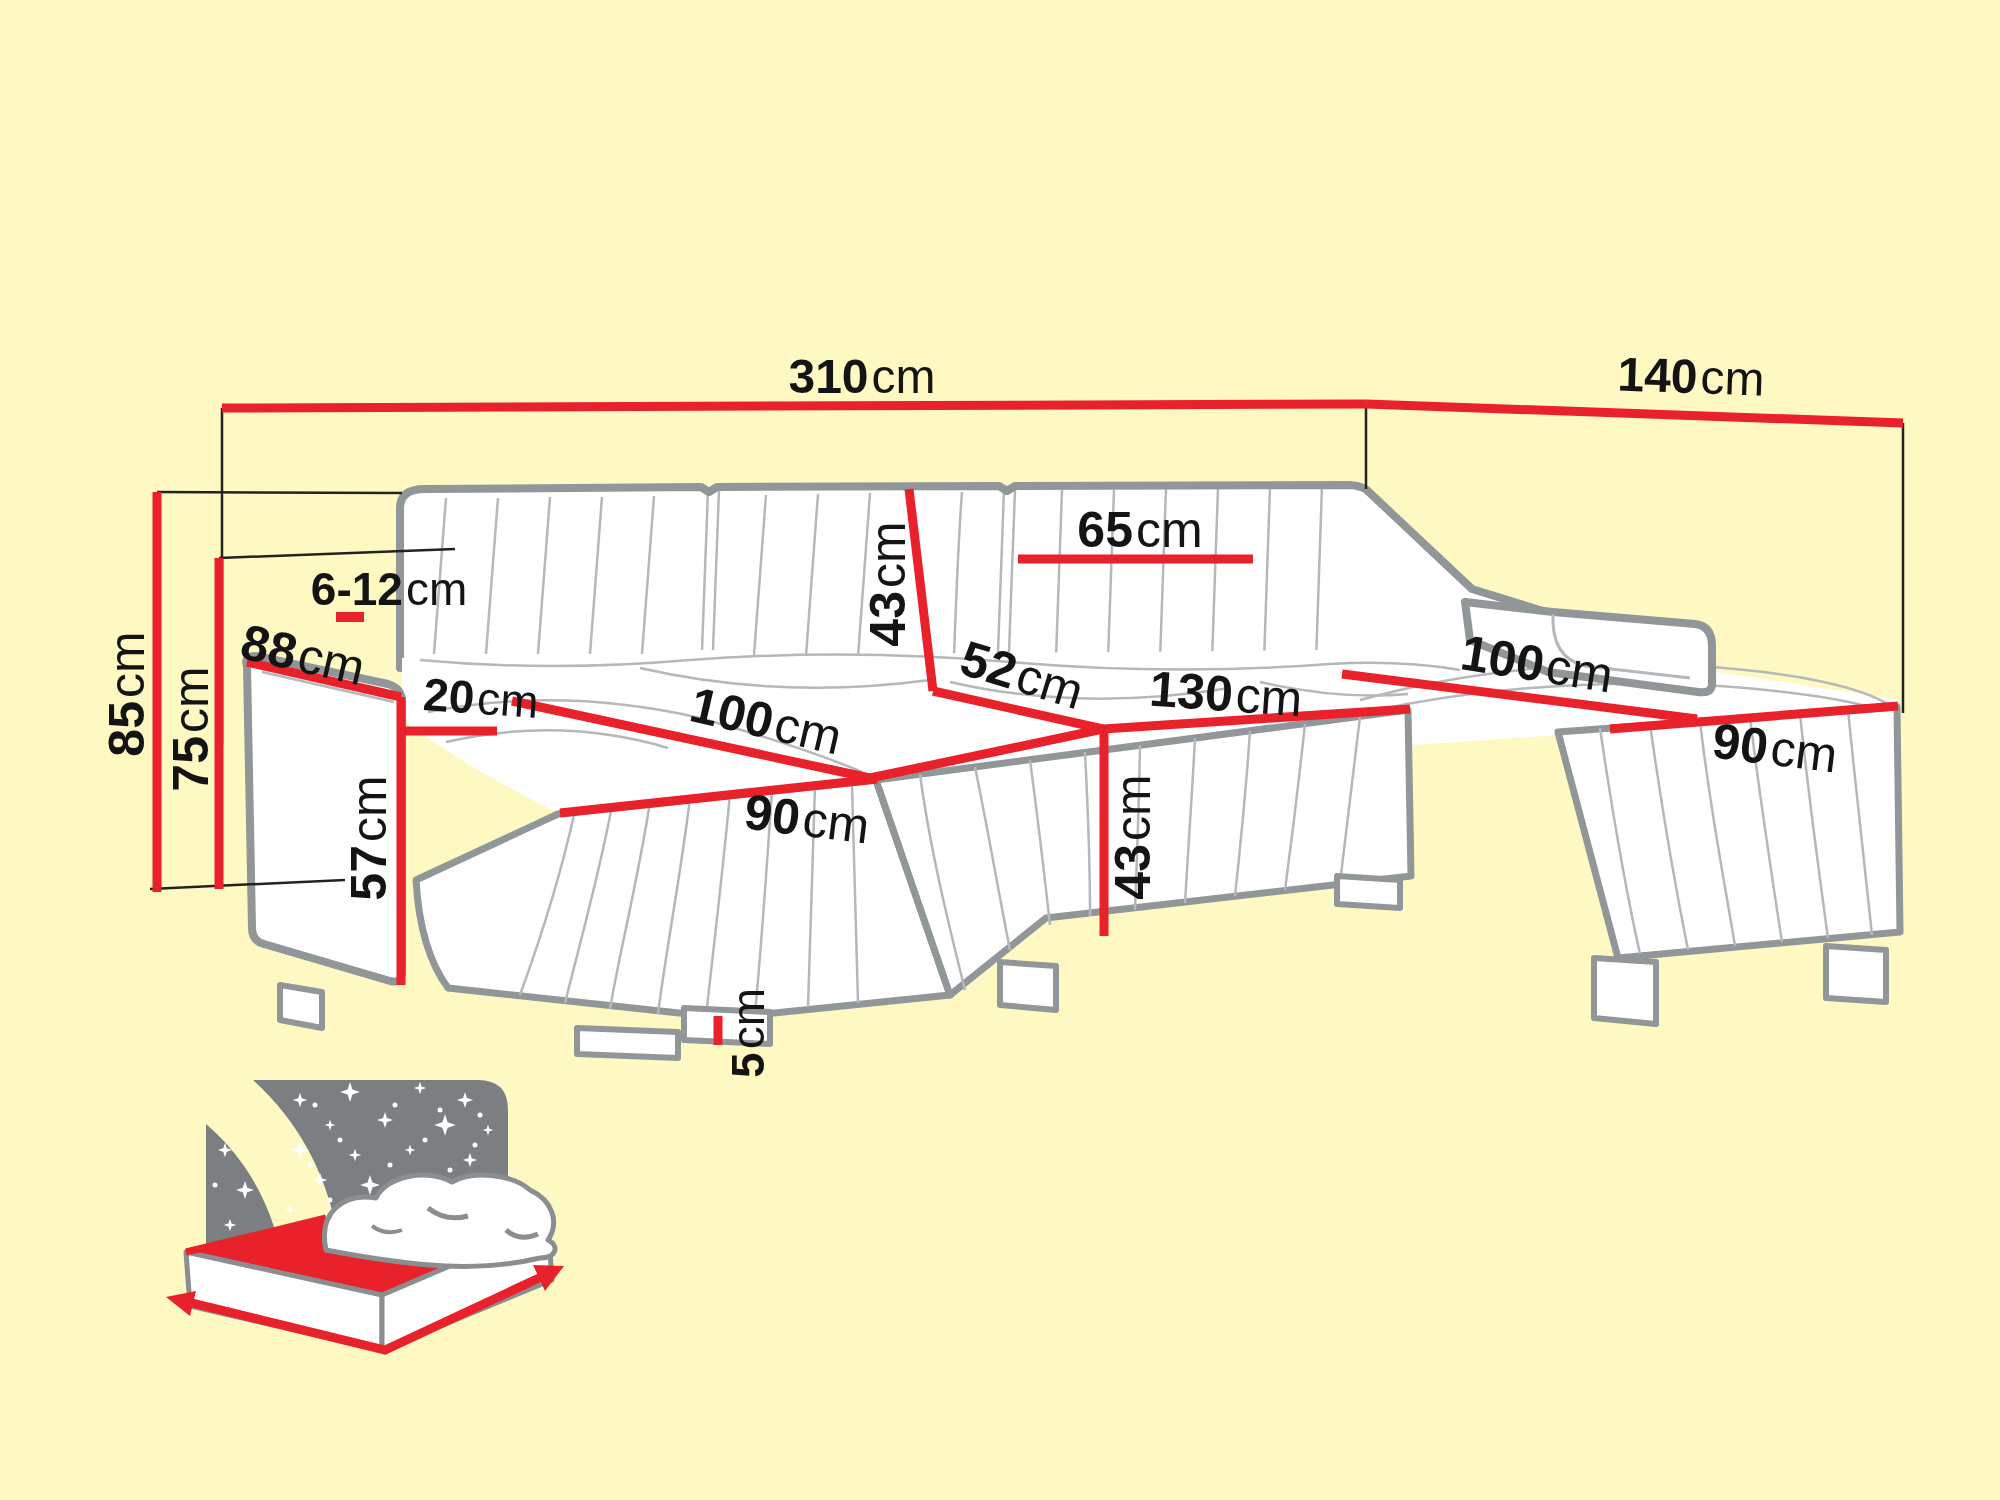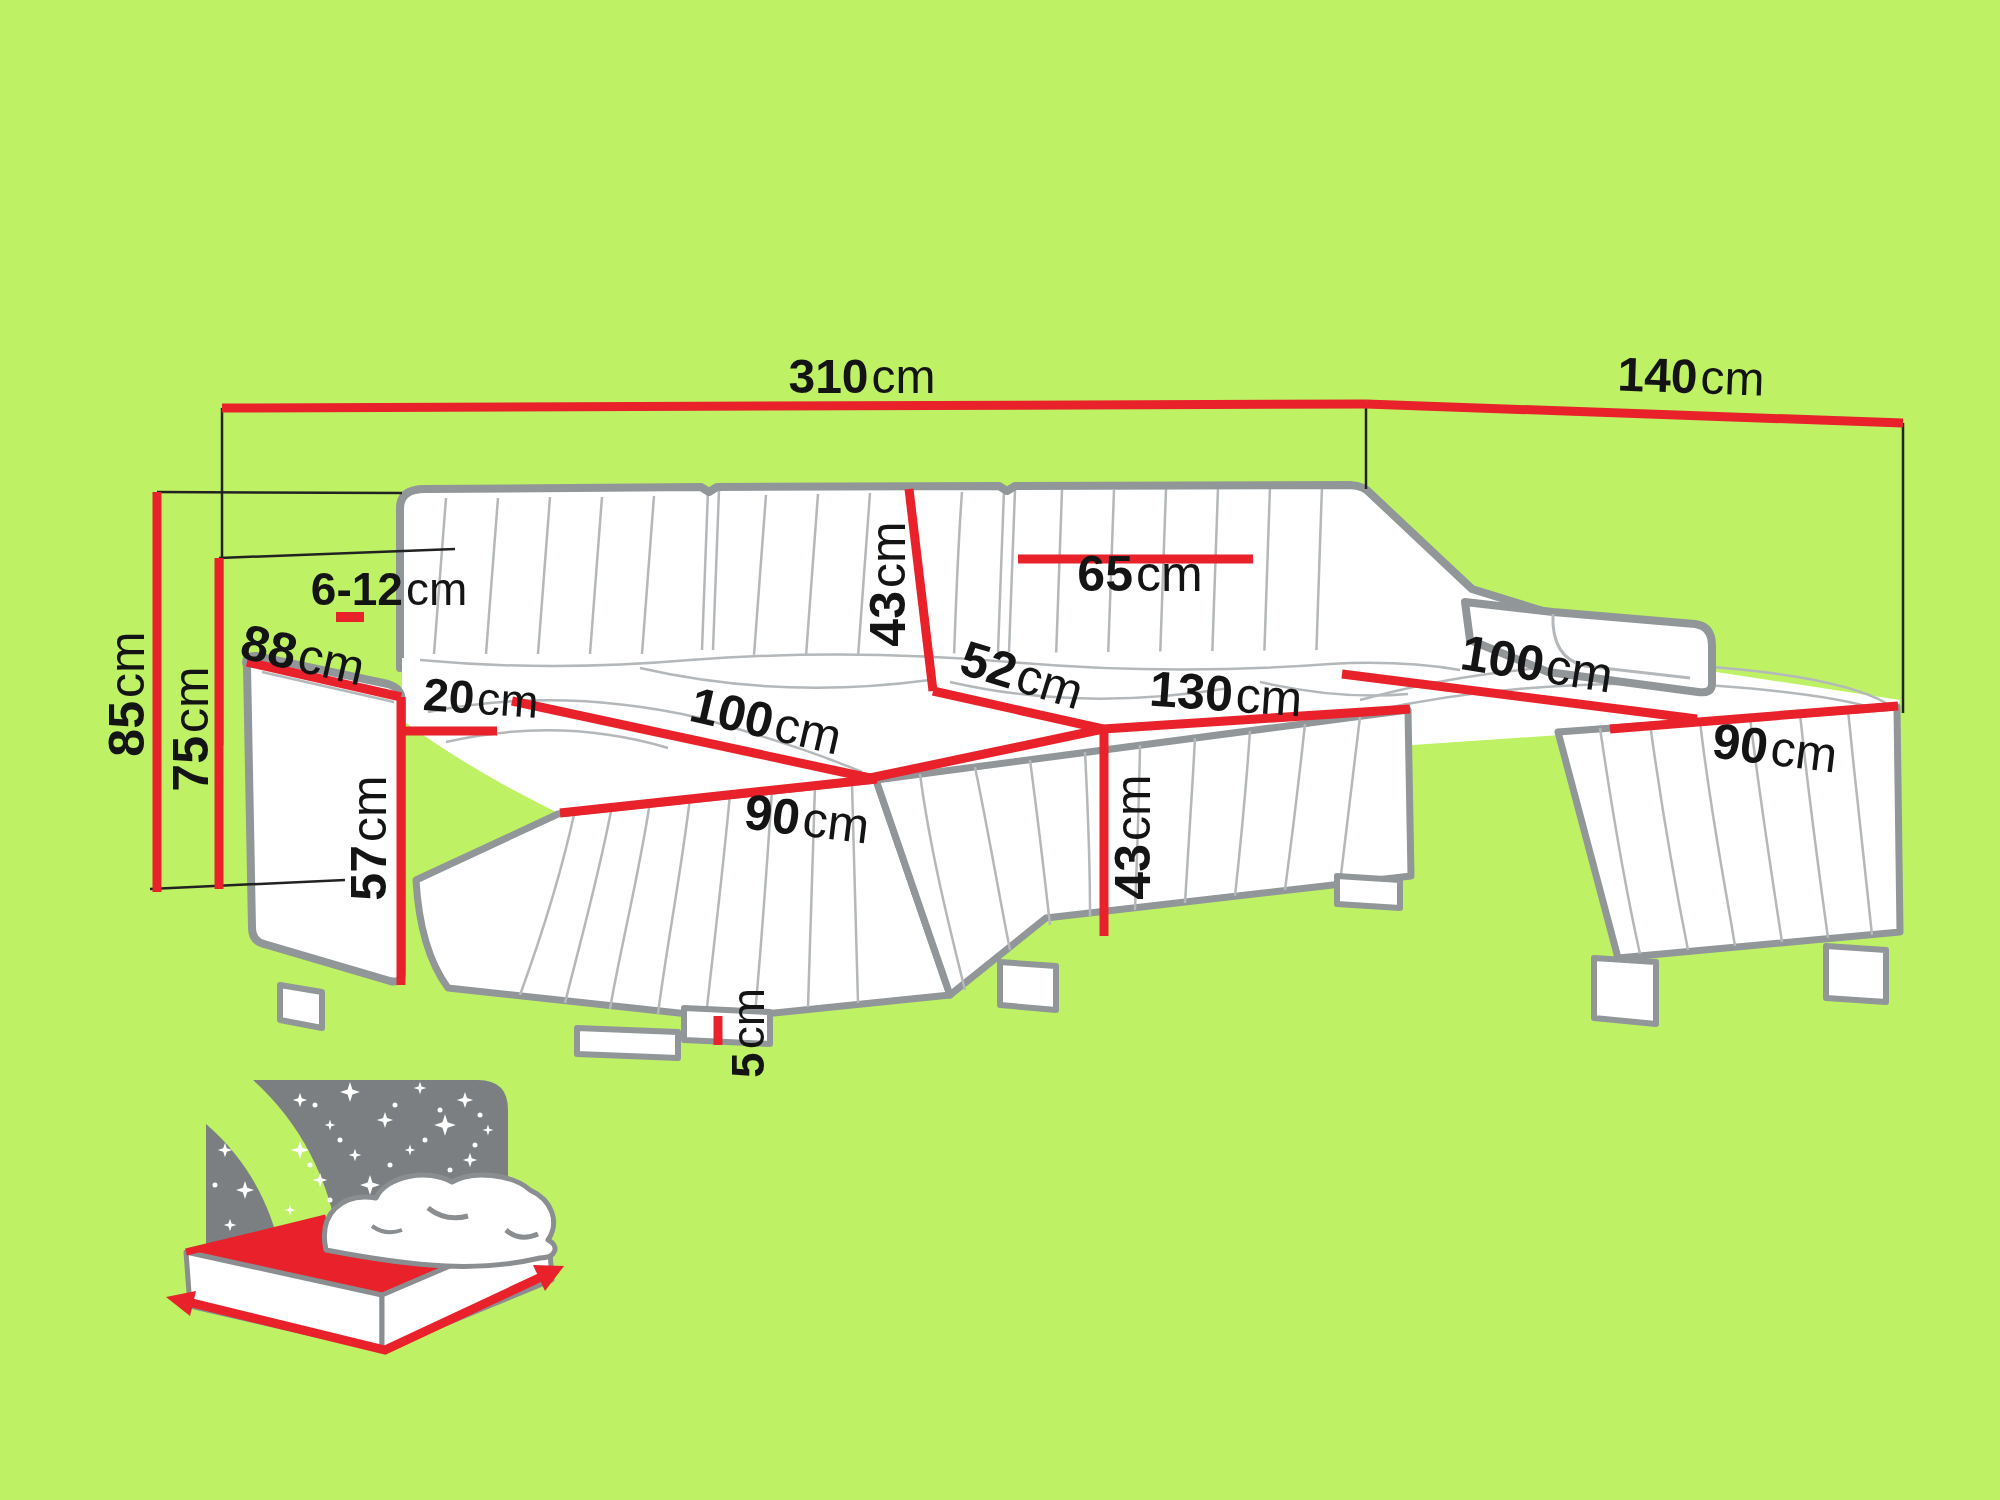--- a/index.html
+++ b/index.html
@@ -1,35 +1,35 @@
 <!DOCTYPE html>
 <html><head>
 <meta charset="utf-8">
 <style>
   html,body{margin:0;padding:0;background:#fff;}
-  .stage{position:relative;width:2000px;height:1500px;background:#bef264;overflow:hidden;
+  .stage{position:relative;width:2000px;height:1500px;background:#fef9c3;overflow:hidden;
          font-family:"Liberation Sans", sans-serif;}
   .stage svg{position:absolute;left:0;top:0;}
   .dim{position:absolute;white-space:nowrap;color:#141414;font-size:50px;
        transform:translate(-50%,-50%) rotate(var(--r,0deg));line-height:1;}
   .dim .v{font-weight:700;}
   .dim .u{font-weight:400;margin-left:3px;}
   .d0{left:862px;top:377px;font-size:48px;}
   .d1{left:1691px;top:377px;font-size:48px;--r:2deg;}
   .d2{left:127px;top:694px;--r:-90deg;}
   .d3{left:191px;top:729px;--r:-90deg;}
   .d4{left:389px;top:589px;font-size:46px;}
   .d5{left:303px;top:655px;--r:13deg;}
   .d6{left:481px;top:698px;font-size:46px;--r:4deg;}
   .d7{left:369px;top:838px;--r:-90deg;}
   .d8{left:766px;top:721px;--r:13deg;}
   .d9{left:807px;top:819px;--r:7deg;}
   .d10{left:888px;top:584px;--r:-90deg;}
   .d11{left:1022px;top:675px;--r:17deg;}
-  .d12{left:1140px;top:530px;margin-top:44px;}
+  .d12{left:1140px;top:530px;}
   .d13{left:1226px;top:694px;--r:4deg;}
   .d14{left:1133px;top:837px;--r:-90deg;}
   .d15{left:1537px;top:664px;--r:9deg;}
   .d16{left:1775px;top:748px;--r:7deg;}
   .d17{left:748px;top:1033px;font-size:46px;--r:-90deg;}
   .sleep{position:absolute;left:690px;top:1218px;transform:translate(-50%,-50%);
          color:#7d8183;font-weight:700;font-size:62px;white-space:nowrap;}
 </style>
 </head>
 <body>

